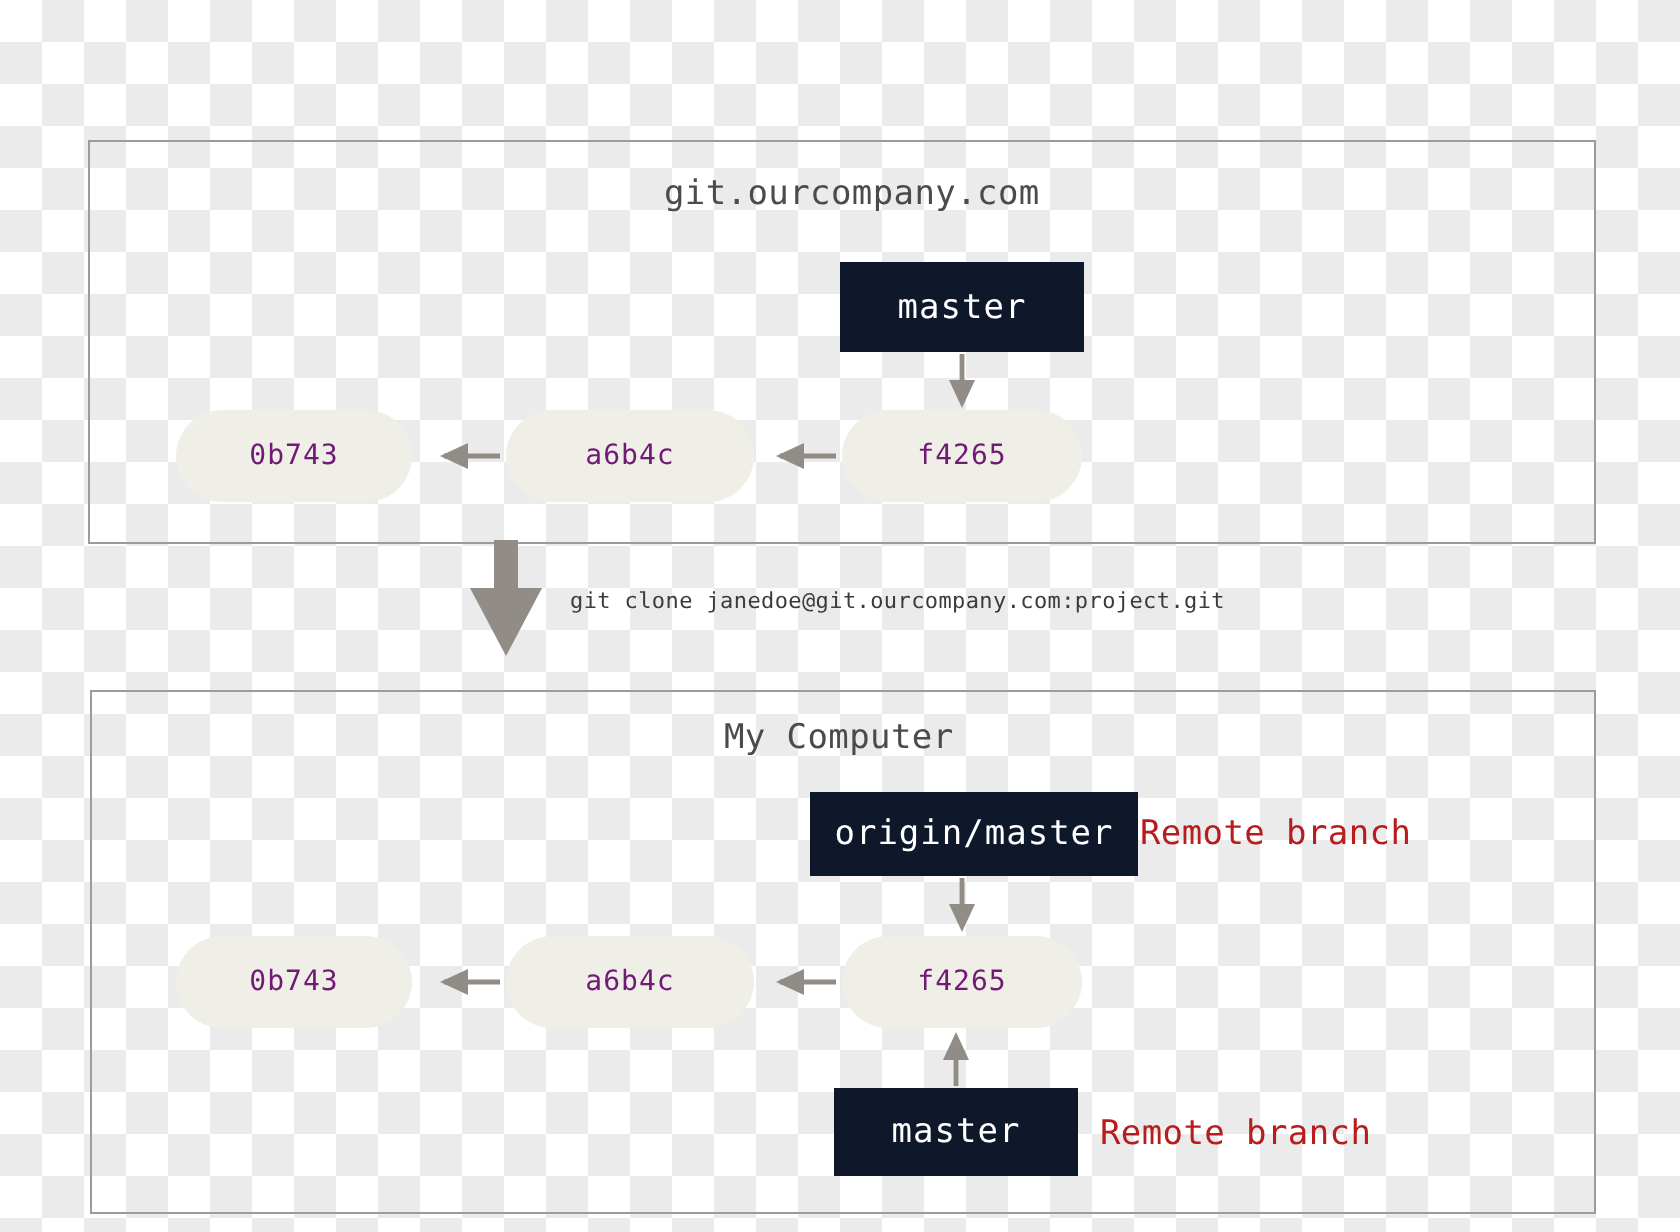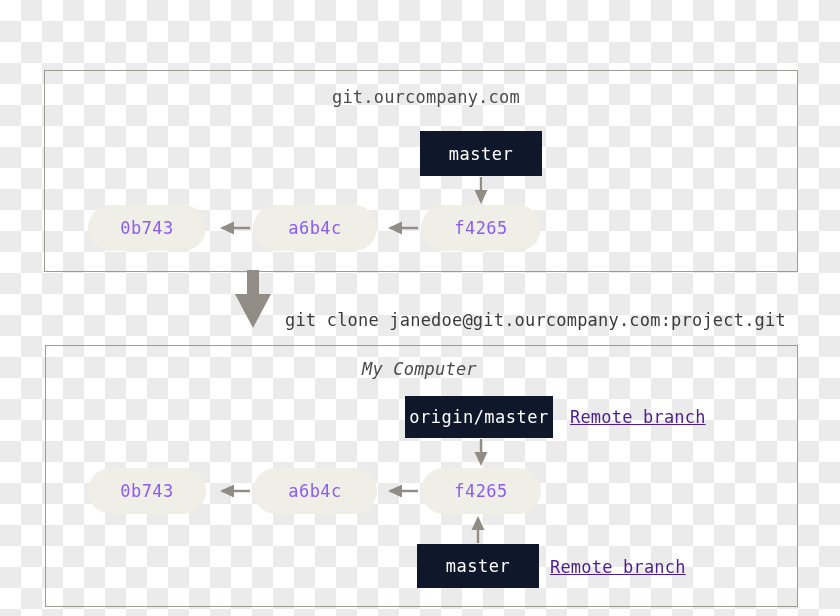--- a/index.html
+++ b/index.html
@@ -51,33 +51,33 @@
   }
 
   .panel-title {
     position: absolute;
     font-size: 17px;
     color: #4b4b4b;
     white-space: nowrap;
     letter-spacing: 0.2px;
   }
   #title-server { left: 332px; top: 55px; }
-  #title-local  { left: 362px; top: 327px; font-style: italic; }
+  #title-local  { left: 362px; top: 327px; }
 
   
   .commit {
     position: absolute;
     height: 46px;
     border-radius: 23px;
     background: #efeee7;
     display: flex;
     align-items: center;
     justify-content: center;
-    font-size: 17px;
-    color: #8b5cf6;
+    font-size: 14px;
+    color: #701a75;
     letter-spacing: 0.5px;
     box-sizing: border-box;
   }
 
   
   #commit-0b743-server { left: 88px;  top: 173px; width: 118px; }
   #commit-a6b4c-server { left: 253px; top: 173px; width: 124px; }
   #commit-f4265-server { left: 421px; top: 173px; width: 120px; }
 
   
@@ -94,44 +94,43 @@
     justify-content: center;
     font-size: 17px;
     color: #ffffff;
     letter-spacing: 0.5px;
     box-sizing: border-box;
   }
   #branch-master-server {
     left: 420px; top: 99px; width: 122px; height: 45px;
   }
   #branch-origin-master {
-    left: 405px; top: 364px; width: 148px; height: 42px;
+    left: 405px; top: 364px; width: 164px; height: 42px;
   }
   #branch-master-local {
     left: 417px; top: 512px; width: 122px; height: 44px;
   }
 
   
   .side-caption {
     position: absolute;
     font-size: 17px;
-    color: #4c1d95;
+    color: #b91c1c;
     white-space: nowrap;
     letter-spacing: 0.2px;
-    text-decoration: underline;
   }
   #caption-remote { left: 570px; top: 375px; }
   #caption-local  { left: 550px; top: 525px; }
 
   
   #clone-command {
     position: absolute;
     left: 285px;
-    top: 278px;
-    font-size: 17px;
+    top: 262px;
+    font-size: 11px;
     color: #3b3b3b;
     white-space: nowrap;
     letter-spacing: 0.2px;
   }
 
   
   #arrow-layer {
     position: absolute;
     left: 0;
     top: 0;

